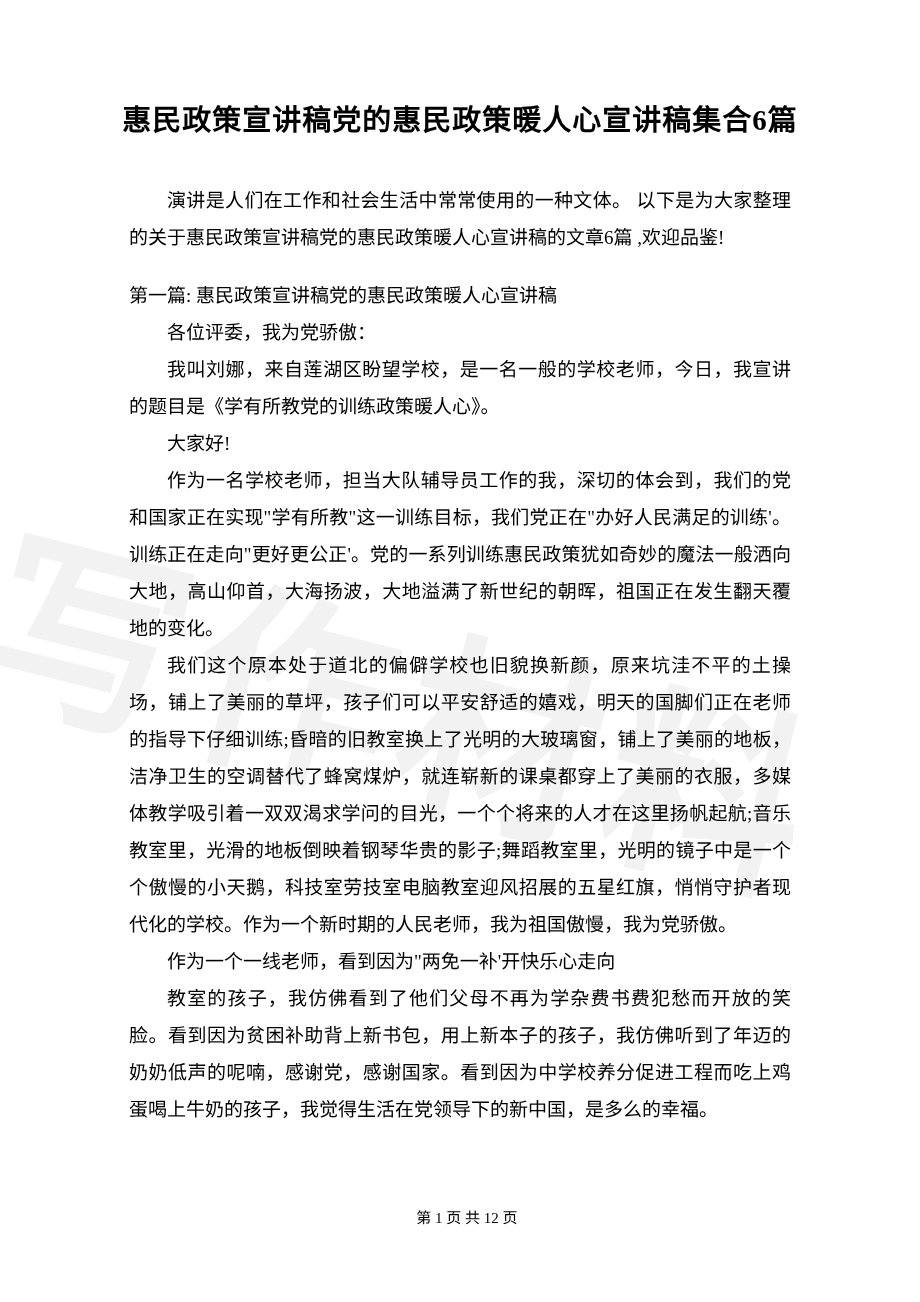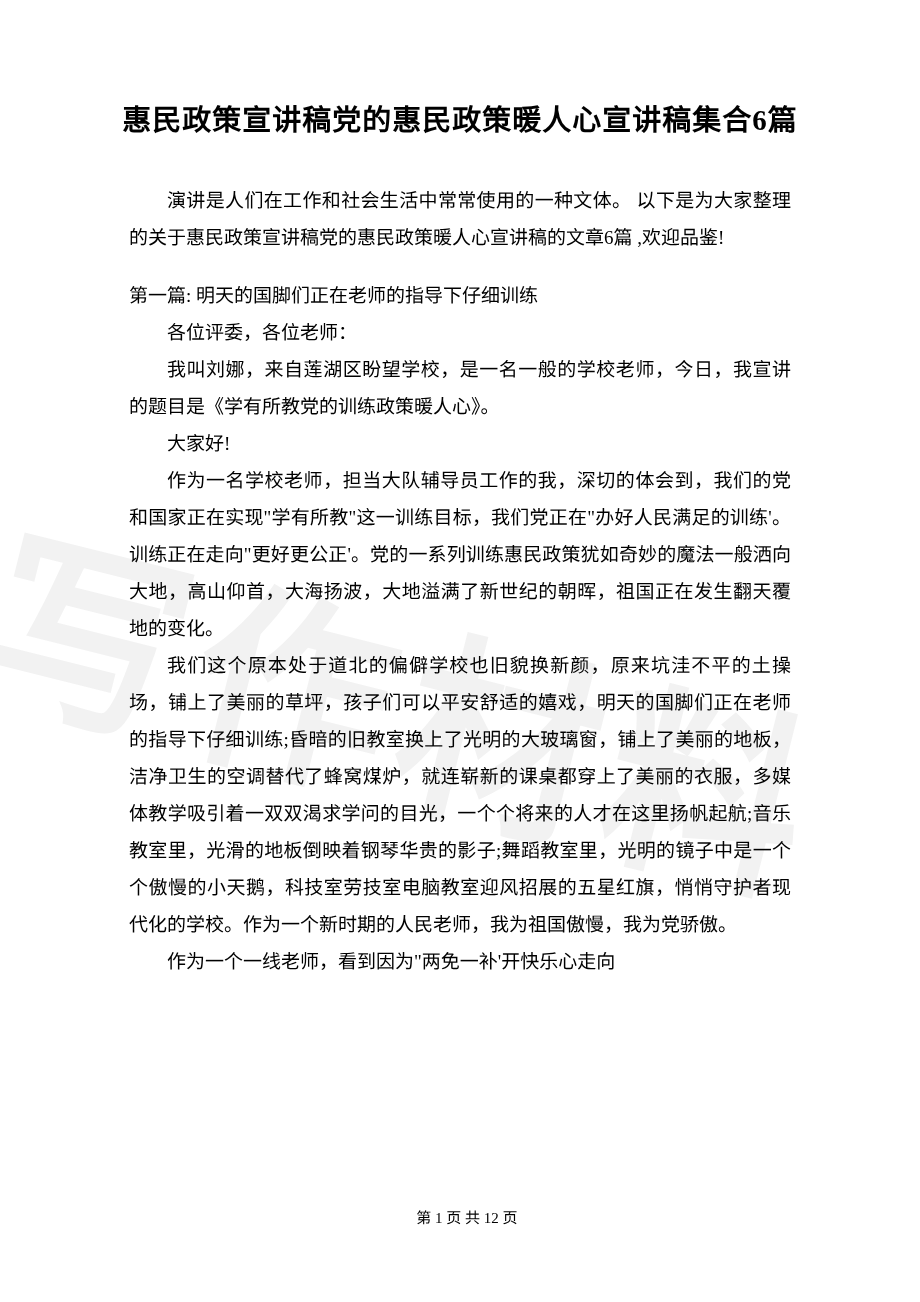--- a/index.html
+++ b/index.html
@@ -79,24 +79,25 @@
 <body>
 
 <div class="page">
 
   <div class="watermark">写作材料</div>
 
   <h1 class="doc-title">惠民政策宣讲稿党的惠民政策暖人心宣讲稿集合6篇</h1>
 
   <div class="doc-body">
     <p>演讲是人们在工作和社会生活中常常使用的一种文体。 以下是为大家整理的关于惠民政策宣讲稿党的惠民政策暖人心宣讲稿的文章6篇 ,欢迎品鉴!</p>
-    <p class="section-heading">第一篇: 明天的国脚们正在老师的指导下仔细训练</p>
-    <p>各位评委，各位老师：</p>
+    <p class="section-heading">第一篇: 惠民政策宣讲稿党的惠民政策暖人心宣讲稿</p>
+    <p>各位评委，我为党骄傲：</p>
     <p>我叫刘娜，来自莲湖区盼望学校，是一名一般的学校老师，今日，我宣讲的题目是《学有所教党的训练政策暖人心》。</p>
     <p>大家好!</p>
     <p>作为一名学校老师，担当大队辅导员工作的我，深切的体会到，我们的党和国家正在实现"学有所教"这一训练目标，我们党正在"办好人民满足的训练'。训练正在走向"更好更公正'。党的一系列训练惠民政策犹如奇妙的魔法一般洒向大地，高山仰首，大海扬波，大地溢满了新世纪的朝晖，祖国正在发生翻天覆地的变化。</p>
     <p>我们这个原本处于道北的偏僻学校也旧貌换新颜，原来坑洼不平的土操场，铺上了美丽的草坪，孩子们可以平安舒适的嬉戏，明天的国脚们正在老师的指导下仔细训练;昏暗的旧教室换上了光明的大玻璃窗，铺上了美丽的地板，洁净卫生的空调替代了蜂窝煤炉，就连崭新的课桌都穿上了美丽的衣服，多媒体教学吸引着一双双渴求学问的目光，一个个将来的人才在这里扬帆起航;音乐教室里，光滑的地板倒映着钢琴华贵的影子;舞蹈教室里，光明的镜子中是一个个傲慢的小天鹅，科技室劳技室电脑教室迎风招展的五星红旗，悄悄守护者现代化的学校。作为一个新时期的人民老师，我为祖国傲慢，我为党骄傲。</p>
     <p>作为一个一线老师，看到因为"两免一补'开快乐心走向</p>
+    <p>教室的孩子，我仿佛看到了他们父母不再为学杂费书费犯愁而开放的笑脸。看到因为贫困补助背上新书包，用上新本子的孩子，我仿佛听到了年迈的奶奶低声的呢喃，感谢党，感谢国家。看到因为中学校养分促进工程而吃上鸡蛋喝上牛奶的孩子，我觉得生活在党领导下的新中国，是多么的幸福。</p>
   </div>
 
   <div class="page-footer">第 1 页 共 12 页</div>
 
 </div>
 
 </body></html>

